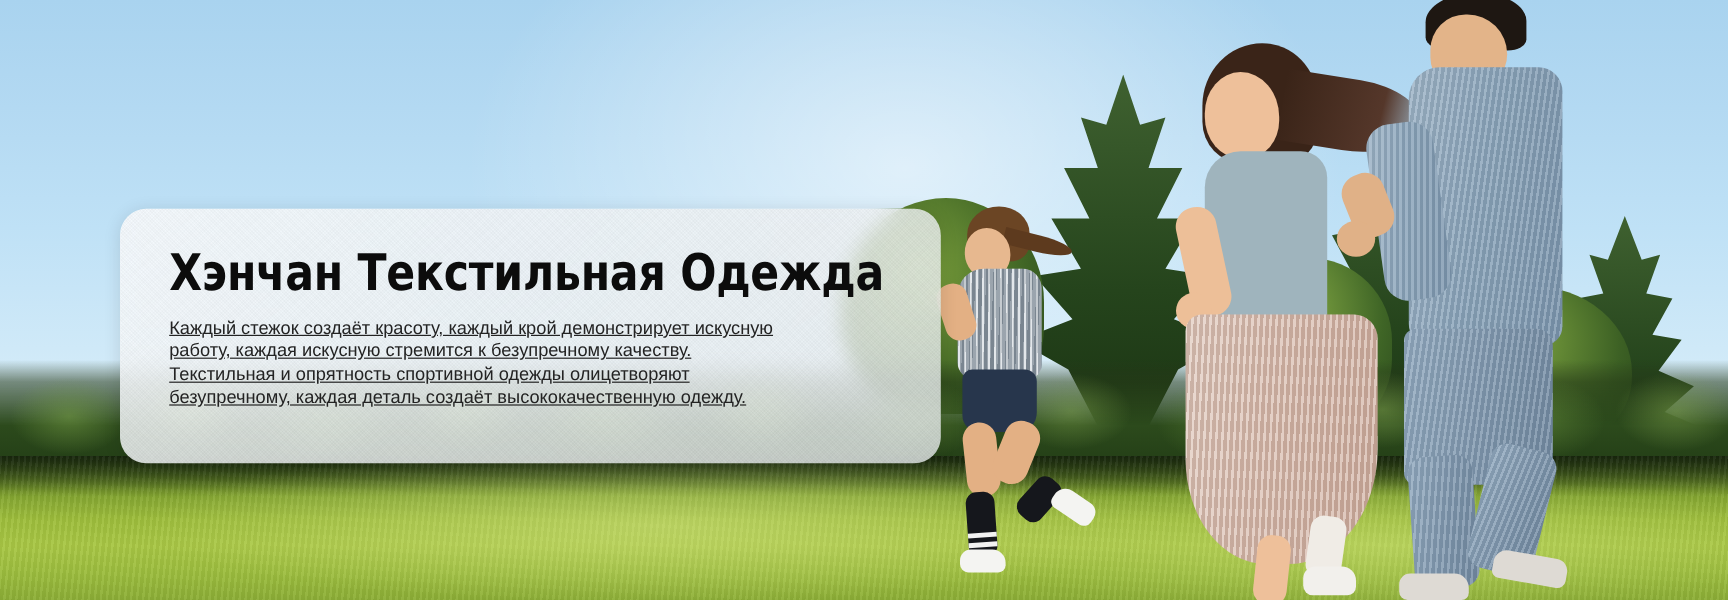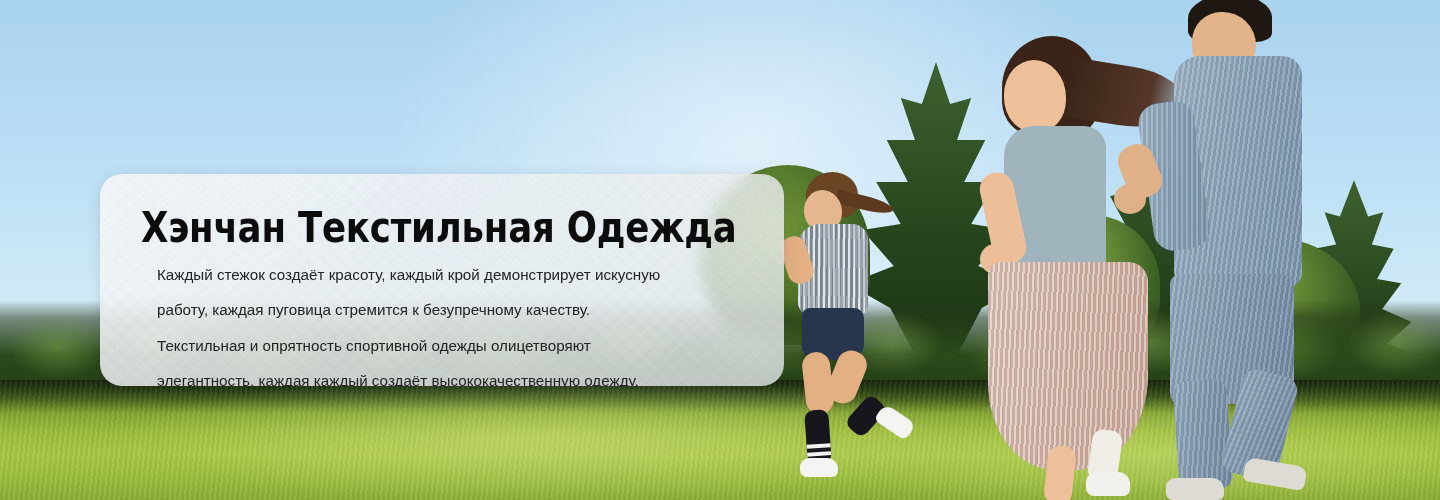--- a/index.html
+++ b/index.html
@@ -177,21 +177,21 @@
     transform-origin:left center;
     white-space:nowrap;
   }
   .subcopy {
     margin-top:15px;
     font-size:15.2px;
     line-height:19.4px;
     color:#232323;
     max-width:620px;
   }
-  .subcopy p { margin:16px; white-space:nowrap; }
+  .subcopy p { margin:0; white-space:nowrap;text-decoration:underline; }
 </style>
 </head>
 <body>
 
 <div class="banner">
 
   <div class="sky"></div>
   <div class="sun-glow"></div>
 
   <div class="conifers">
@@ -297,20 +297,20 @@
     <div class="shoe m-shoe" style="left:26px; top:484px; width:58px; height:22px; border-radius:9px 12px 6px 7px;"></div>
     <div class="shoe m-shoe" style="left:104px; top:468px; width:62px; height:24px; border-radius:11px 10px 7px 6px; transform:rotate(10deg);"></div>
   </div>
 
   <div class="card">
     <div class="card-noise"></div>
     <div class="card-inner">
       <h1 class="headline">Хэнчан Текстильная Одежда</h1>
       <div class="subcopy">
         <p>Каждый стежок создаёт красоту, каждый крой демонстрирует искусную</p>
-        <p>работу, каждая пуговица стремится к безупречному качеству.</p>
+        <p>работу, каждая искусную стремится к безупречному качеству.</p>
         <p>Текстильная и опрятность спортивной одежды олицетворяют</p>
-        <p>элегантность, каждая каждый создаёт высококачественную одежду.</p>
+        <p>безупречному, каждая деталь создаёт высококачественную одежду.</p>
       </div>
     </div>
   </div>
 
 </div>
 
 </body></html>

